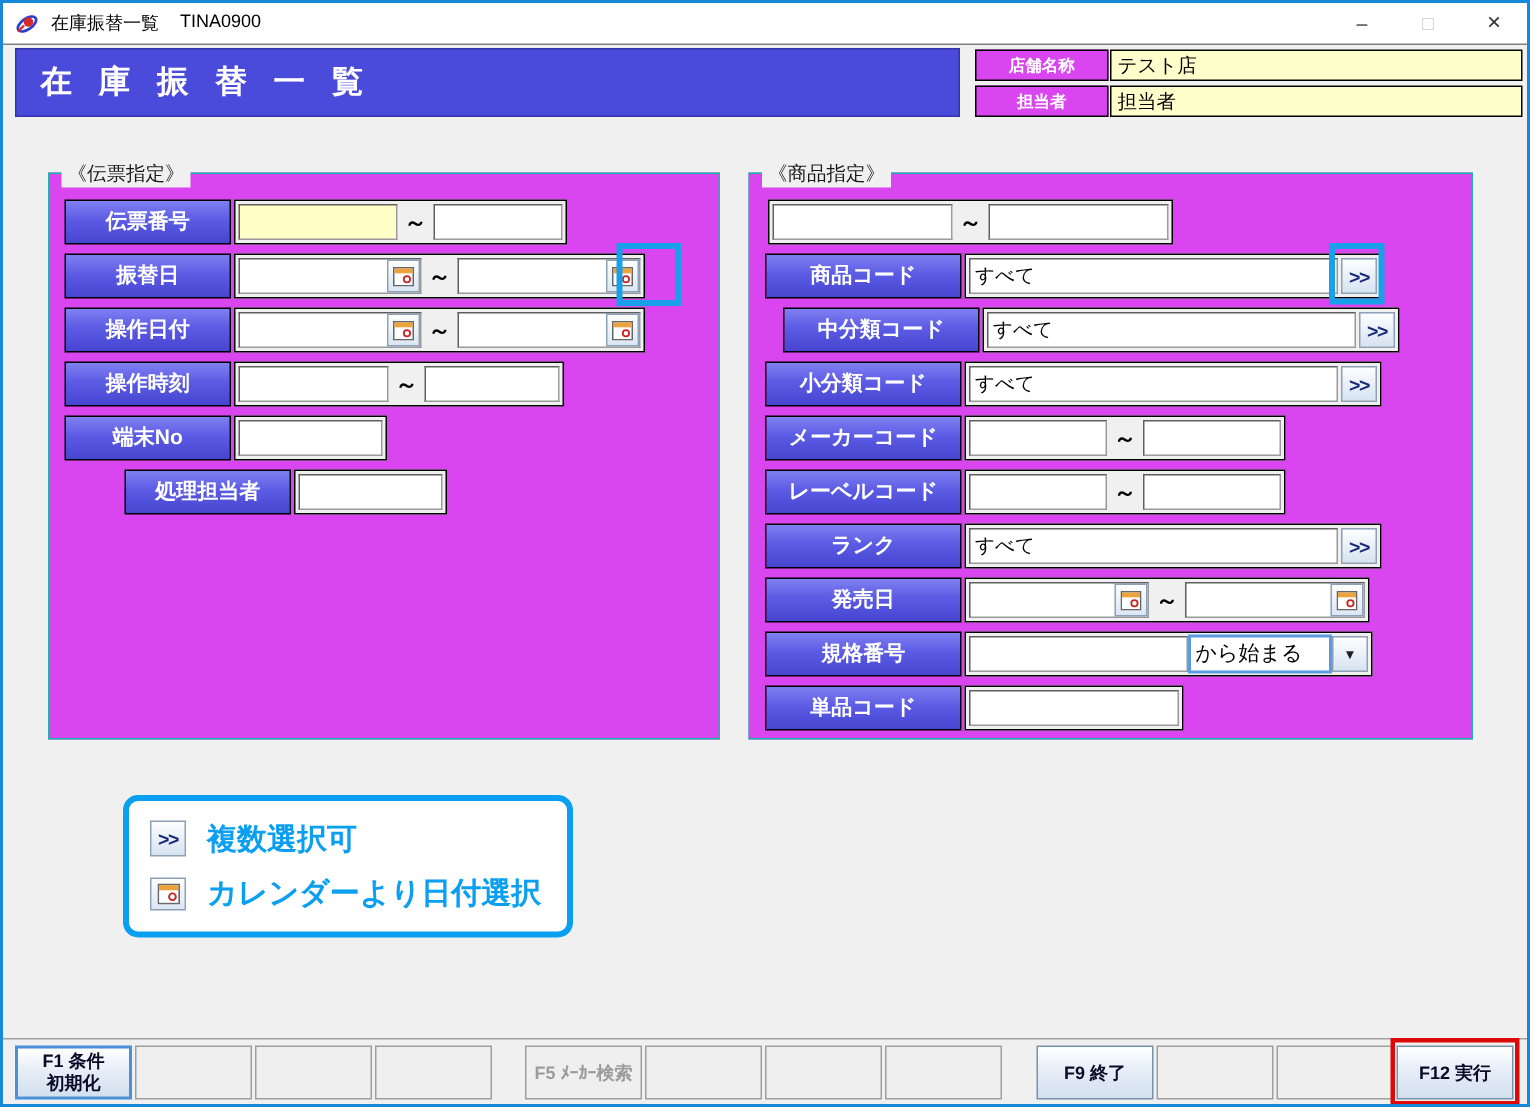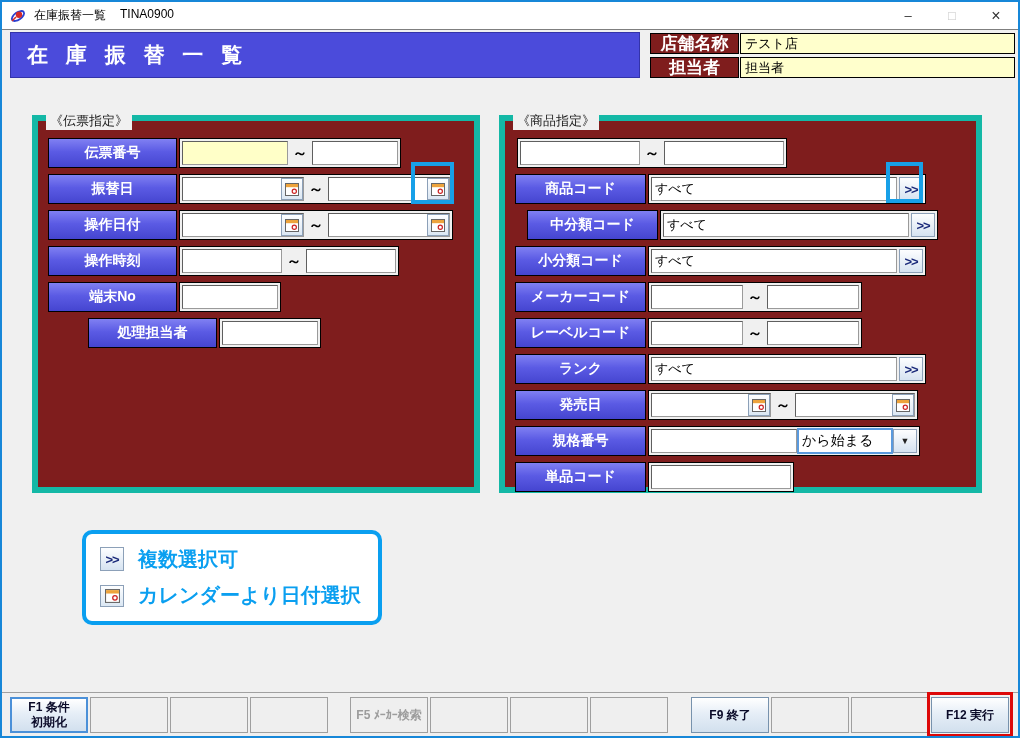--- a/index.html
+++ b/index.html
@@ -7,29 +7,29 @@
   
   .titlebar{position:absolute;top:0;left:0;right:0;height:27px;background:#ffffff;border-bottom:1px solid #7f7f7f;display:flex;align-items:center;}
   .appicon{width:16px;height:16px;margin:0 8px 0 8px;flex:0 0 auto;}
   .tbtitle{font-size:12px;color:#000;display:flex;gap:14px;}
   .tbspace{flex:1;}
   .tbbtn{width:44px;height:26px;display:flex;align-items:center;justify-content:center;font-size:13px;color:#333;}
   .tbbtn.max{color:#c8c8c8;}
   .tbbtn.close{font-size:16px;}
   
   .banner{position:absolute;left:8px;top:30px;width:630px;height:46px;background:#4b4bdb;border:1px solid #3333aa;box-sizing:border-box;color:#fff;font-size:21px;font-weight:bold;letter-spacing:6px;line-height:44px;padding-left:16px;}
-  .hlabel{position:absolute;box-sizing:border-box;border:1px solid #000;background:#7f1d1d;color:#fff;font-size:17px;font-weight:bold;display:flex;align-items:center;justify-content:center;}
+  .hlabel{position:absolute;box-sizing:border-box;border:1px solid #000;background:#d946ef;color:#fff;font-size:11px;font-weight:bold;display:flex;align-items:center;justify-content:center;}
   .hvalue{position:absolute;box-sizing:border-box;border:1px solid #000;background:#ffffcc;color:#000;font-size:13px;display:flex;align-items:center;padding-left:4px;}
   
-  .groupbox{position:absolute;box-sizing:border-box;border:6px solid #14b8a6;background:#7f1d1d;}
+  .groupbox{position:absolute;box-sizing:border-box;border:1px solid #14b8a6;background:#d946ef;}
   .gtitle{position:absolute;top:-9px;left:8px;background:#f0f0f0;padding:0 4px;font-size:13px;color:#1a1a1a;}
   
   .row{position:absolute;display:flex;align-items:flex-start;height:30px;left:10px;}
   .rlabel{box-sizing:border-box;height:30px;border:1px solid #000;background:linear-gradient(180deg,#8080f2 0%,#5b5be4 45%,#4545d0 100%);color:#fff;font-weight:bold;font-size:14px;display:flex;align-items:center;justify-content:center;flex:0 0 auto;}
-  #slip-box .rlabel{width:129px;}
+  #slip-box .rlabel{width:111px;}
   #item-box .rlabel{width:131px;}
   .fieldbox{box-sizing:border-box;height:30px;margin-left:2px;border:1px solid #000;background:#f0f0f0;display:flex;align-items:center;padding:0 2px;flex:0 0 auto;}
   .tin{box-sizing:border-box;height:24px;border:1px solid #9a9a9a;border-top-color:#5f5f5f;border-left-color:#5f5f5f;background:#fff;font-size:13px;padding:0 3px;outline:none;font-family:inherit;}
   .tin.yellow{background:#ffffc8;}
   .sep{width:24px;text-align:center;font-size:15px;font-weight:bold;color:#000;flex:0 0 auto;}
   .datewrap{box-sizing:border-box;height:24px;border:1px solid #9a9a9a;border-top-color:#5f5f5f;border-left-color:#5f5f5f;background:#fff;display:flex;align-items:center;flex:0 0 auto;}
   .datewrap input{border:none;outline:none;height:20px;flex:1;min-width:0;background:transparent;font-size:13px;padding:0 3px;font-family:inherit;}
   .calbtn{box-sizing:border-box;width:22px;height:22px;flex:0 0 auto;border:1px solid #8ca0b8;background:linear-gradient(180deg,#fdfeff,#dbe7f3);display:flex;align-items:center;justify-content:center;padding:0;cursor:default;}
   .chevbtn{box-sizing:border-box;width:24px;height:24px;margin-left:2px;flex:0 0 auto;border:1px solid #8ca0b8;background:linear-gradient(180deg,#fdfeff,#d6e3f1);color:#1a2a7a;font-weight:bold;font-size:13px;letter-spacing:-1px;display:flex;align-items:center;justify-content:center;cursor:default;}
   .combotext{box-sizing:border-box;height:26px;width:96px;border:2px solid #5a9ade;background:#fff;font-size:14px;padding:0 3px;outline:none;font-family:inherit;}

